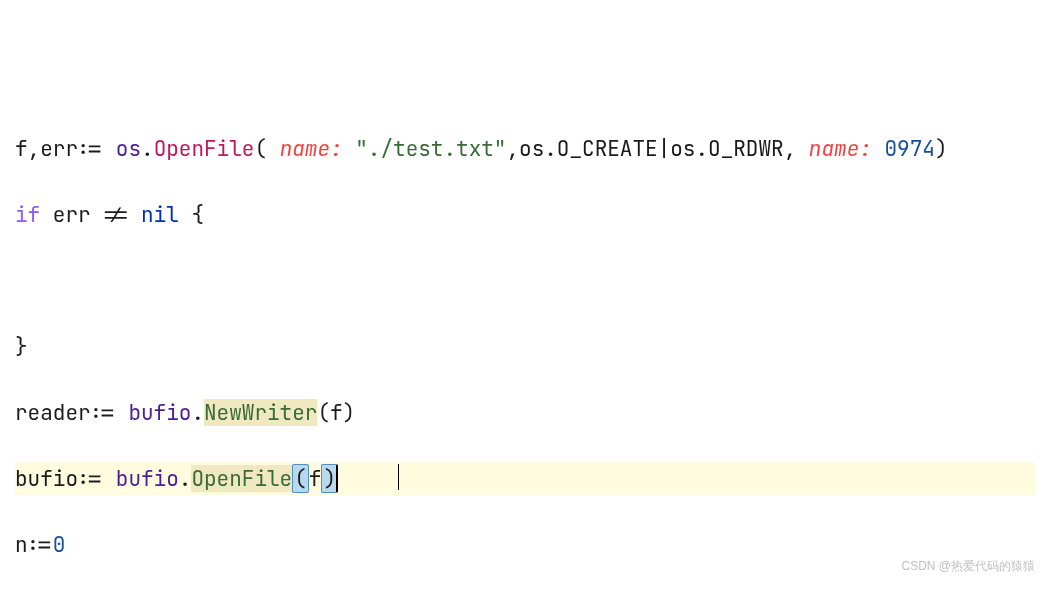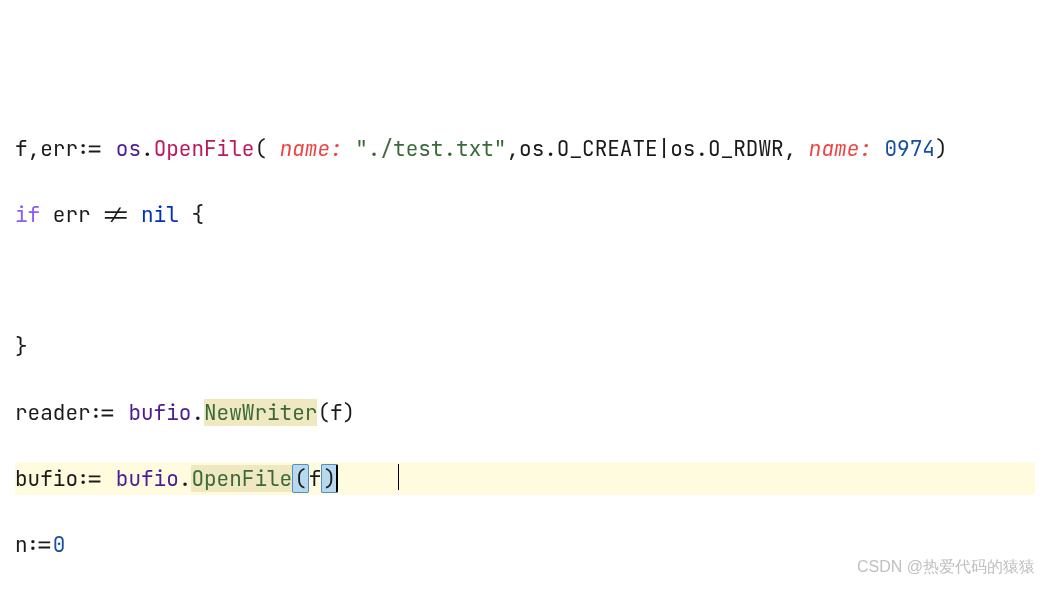--- a/index.html
+++ b/index.html
@@ -56,21 +56,21 @@
     }
     .end-caret {
       border-right: 2px solid #000;
       padding-right: 0;
     }
     .watermark {
       position: absolute;
       bottom: 10px;
       right: 15px;
       color: #c0c0c0;
-      font-size: 16px;
+      font-size: 12px;
       font-family: sans-serif;
     }
   </style>
 </head>
 <body>
 
 
 
 <div class="code-line"><span>f,err:= </span><span class="pkg">os</span><span>.</span><span class="func">OpenFile</span><span>(</span><span class="hint"> name: </span><span class="str">"./test.txt"</span><span>,os.O_CREATE|os.O_RDWR,</span><span class="hint"> name: </span><span class="num">0974</span><span>)</span></div>
 <div class="code-line"><span class="keyword">if</span><span> err != </span><span class="nil">nil</span><span> {</span></div>

